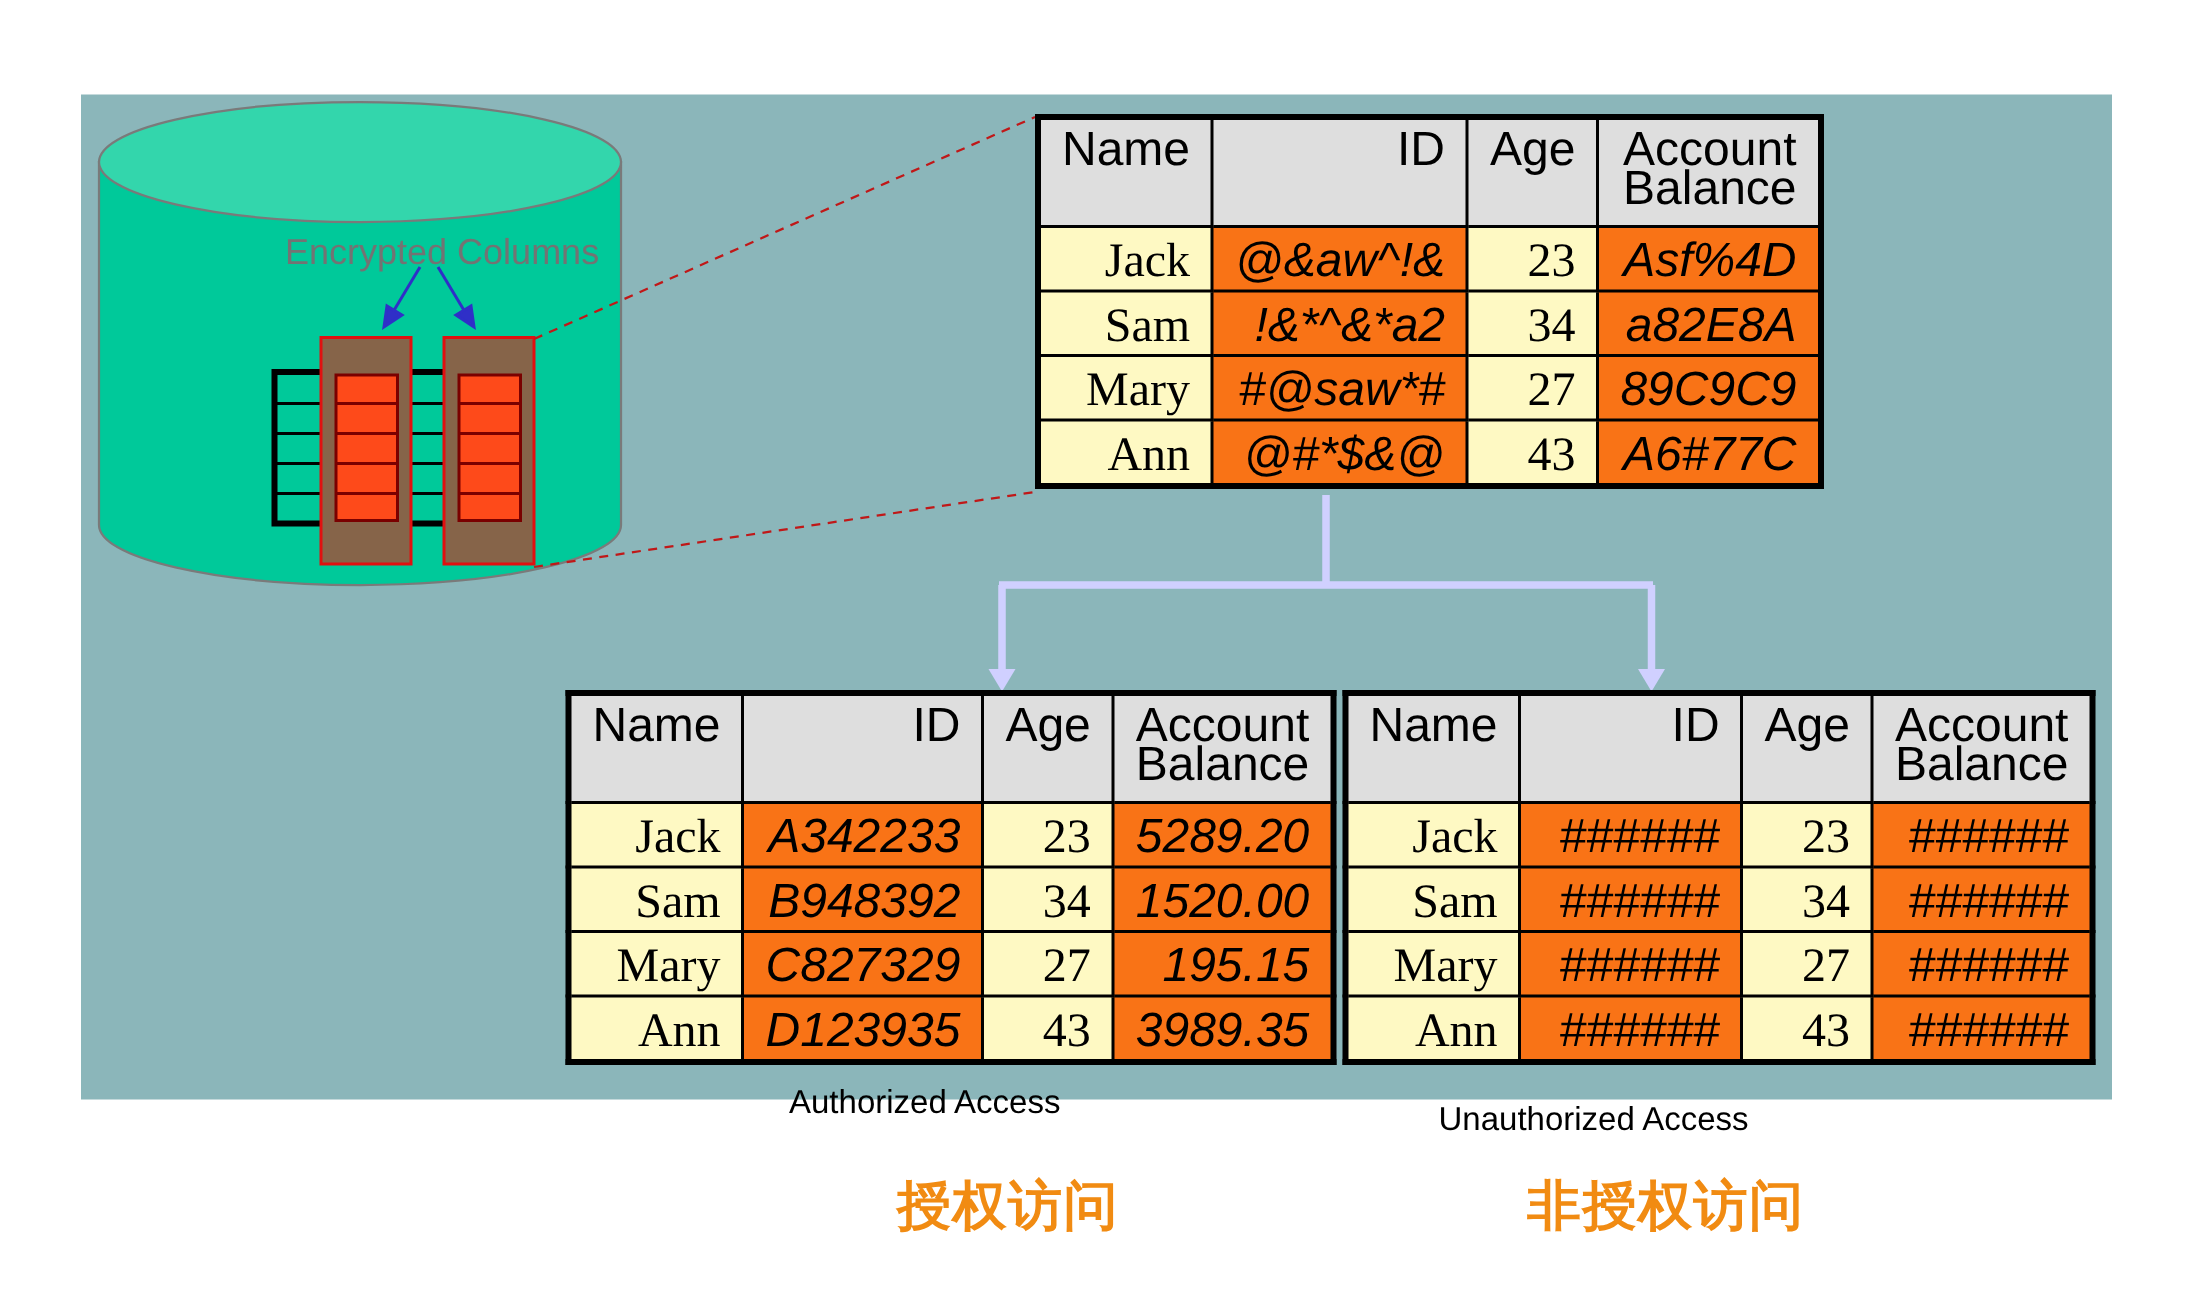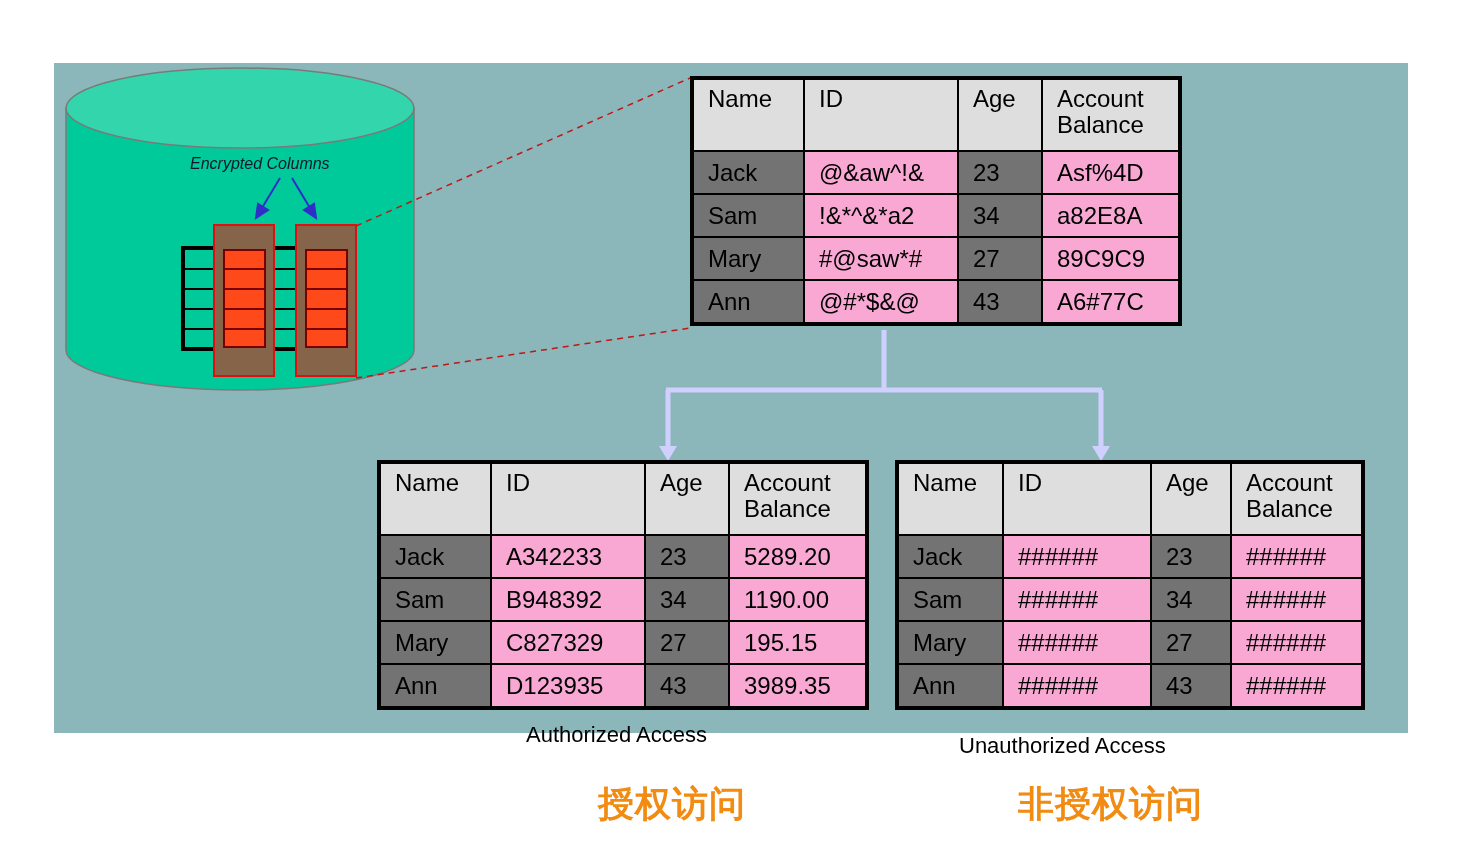--- a/index.html
+++ b/index.html
@@ -1,25 +1,25 @@
 <!DOCTYPE html>
 <html><head>
 <meta charset="utf-8">
 <style>
   html, body { margin: 0; padding: 0; background: #ffffff; }
   body { width: 1468px; height: 864px; position: relative; overflow: hidden;
          font-family: "Liberation Sans", sans-serif; }
   .panel { position: absolute; left: 54px; top: 63px; width: 1354px; height: 670px; background: #8bb6ba; }
   svg.overlay { position: absolute; left: 0; top: 0; width: 1468px; height: 864px; }
-  .enc-label { position: absolute; left: 190px; top: 155px; font-size: 16px; color: #0f172a; white-space: nowrap; font-style: italic; }
-  table.grid { position: absolute; border-collapse: collapse; border: 4px solid #000; font-size: 24px; color: #000; }
+  .enc-label { position: absolute; left: 190px; top: 155px; font-size: 24px; color: #737373; white-space: nowrap; }
+  table.grid { position: absolute; border-collapse: collapse; border: 4px solid #000; font-size: 32px; color: #000; text-align: right; }
   table.grid td { border: 2px solid #000; padding: 0 14px; vertical-align: middle; height: 41px; line-height: 26px; }
   table.grid tr.head td { background: #dedede; vertical-align: top; height: 64px; padding-top: 6px; }
-  table.grid td.c-name, table.grid td.c-age { background: #737373; }
-  table.grid td.c-id, table.grid td.c-bal { background: #f9a8d4; }
+  table.grid td.c-name, table.grid td.c-age { background: #fef9c3; font-family: Liberation Serif, serif; }
+  table.grid td.c-id, table.grid td.c-bal { background: #f97316; font-style: italic; }
   #t-top { left: 690px; top: 76px; }
   #t-auth { left: 377px; top: 460px; }
   #t-unauth { left: 895px; top: 460px; }
   .caption { position: absolute; font-size: 22px; color: #000; white-space: nowrap; }
   .cn { position: absolute; font-size: 36px; font-weight: bold; color: #f18b12; white-space: nowrap; letter-spacing: 1px; margin-left: 44px; }
 </style>
 </head>
 <body>
 
 <div class="panel"></div>
@@ -138,21 +138,21 @@
   <tr>
     <td class="c-name">Jack</td>
     <td class="c-id">A342233</td>
     <td class="c-age">23</td>
     <td class="c-bal">5289.20</td>
   </tr>
   <tr>
     <td class="c-name">Sam</td>
     <td class="c-id">B948392</td>
     <td class="c-age">34</td>
-    <td class="c-bal">1190.00</td>
+    <td class="c-bal">1520.00</td>
   </tr>
   <tr>
     <td class="c-name">Mary</td>
     <td class="c-id">C827329</td>
     <td class="c-age">27</td>
     <td class="c-bal">195.15</td>
   </tr>
   <tr>
     <td class="c-name">Ann</td>
     <td class="c-id">D123935</td>

